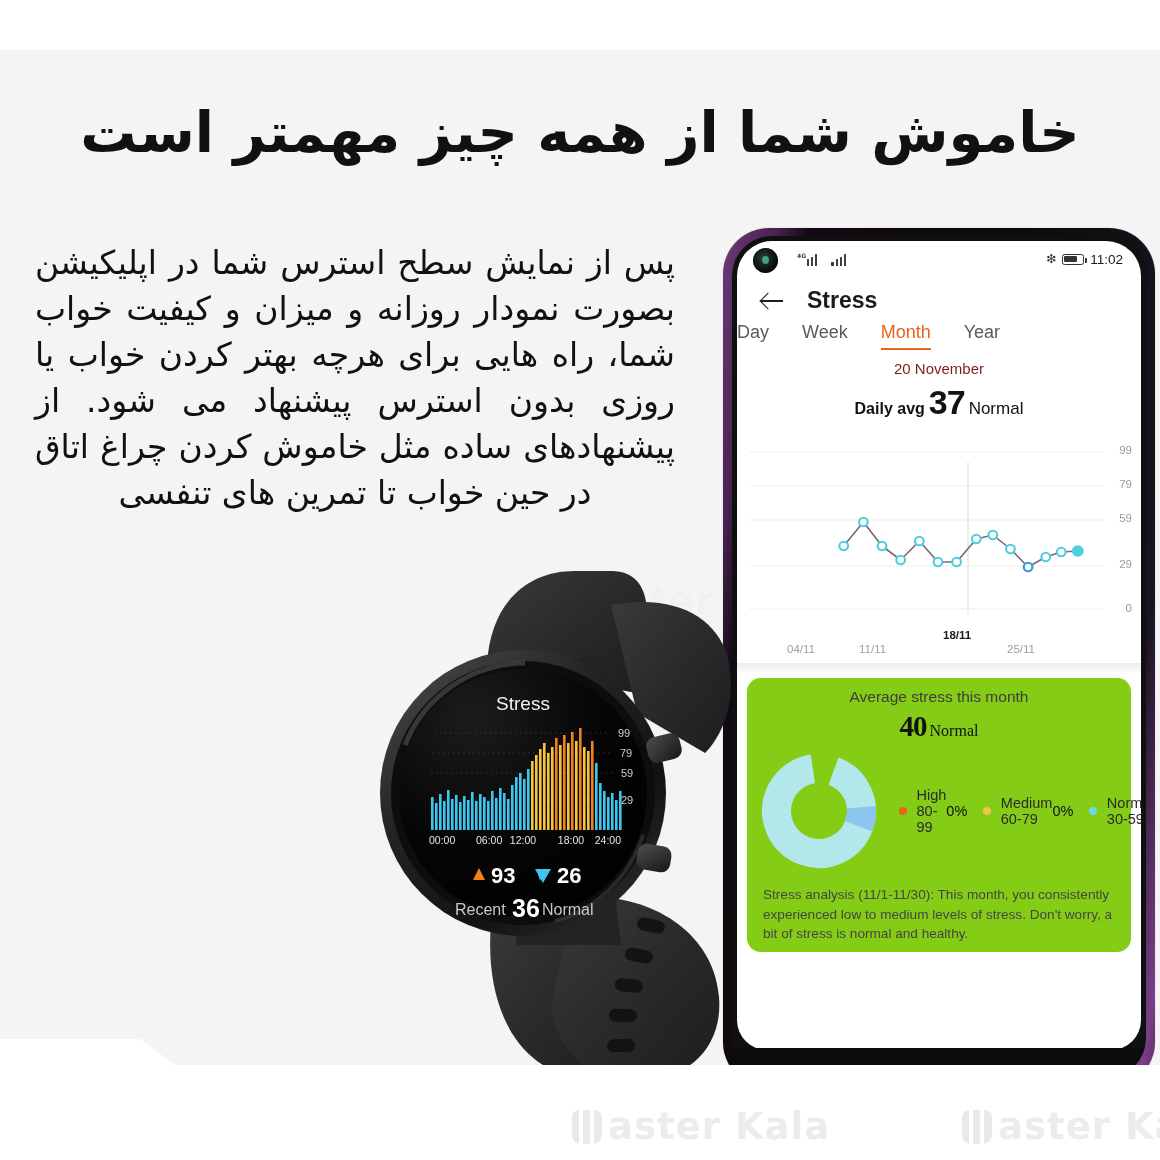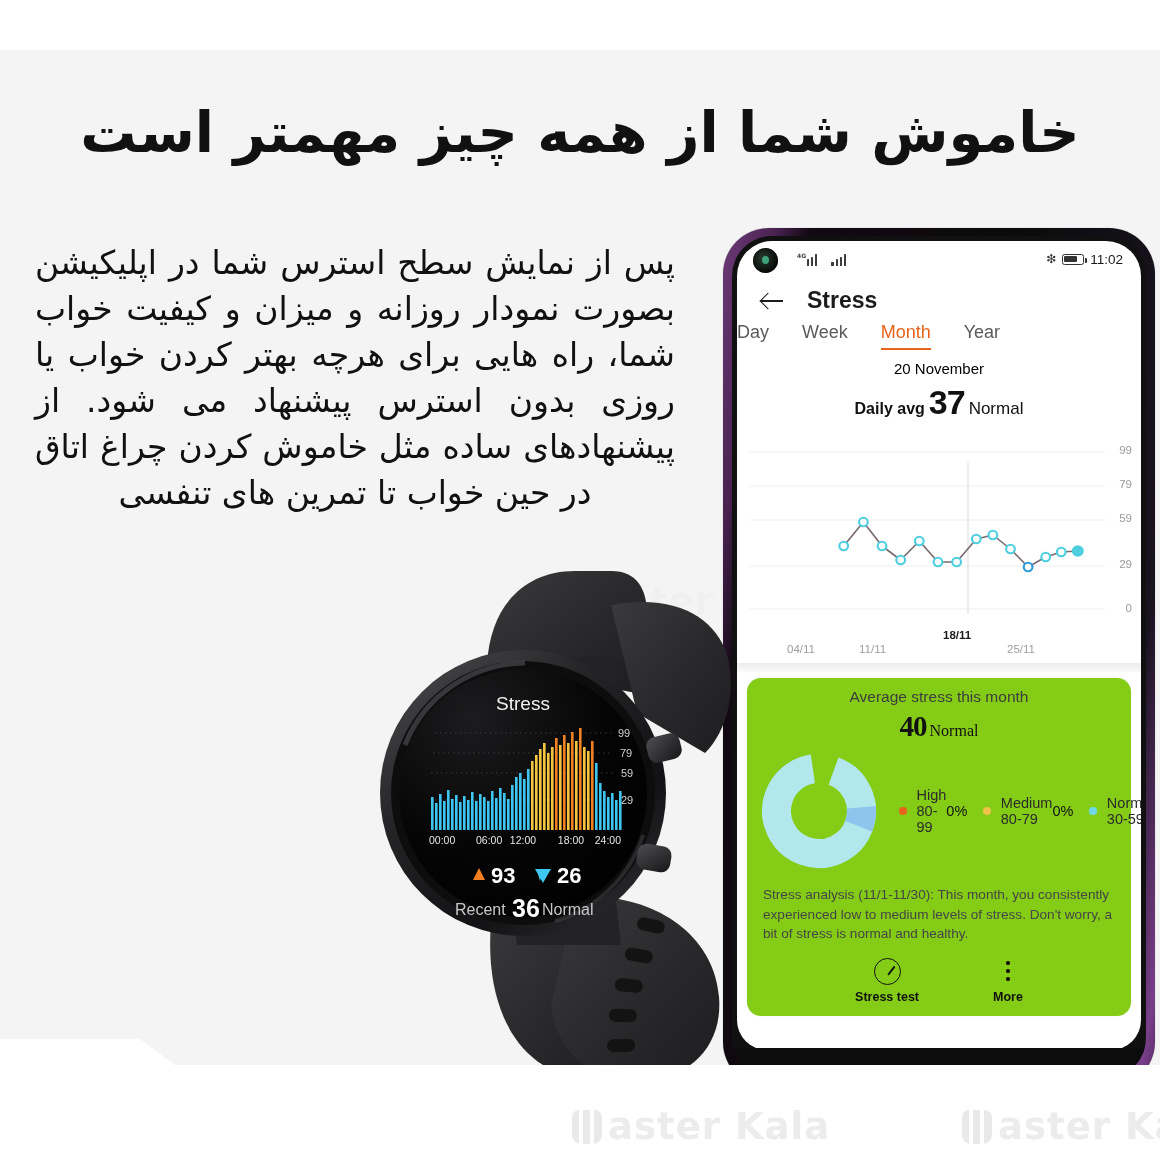--- a/index.html
+++ b/index.html
@@ -126,21 +126,21 @@
     border-left:1.9px solid #1b1b1b;border-bottom:1.9px solid #1b1b1b;
     transform:rotate(45deg);
   }
   .appbar-title{font-size:23px;font-weight:700;color:#1b1b1b;font-family:"Liberation Sans",sans-serif;}
 
   
   .tabs{display:flex;justify-content:flex-start;gap:33px;margin-top:4px;}
   .tab{font-size:18px;color:#5a5a5a;font-family:"Liberation Sans",sans-serif;padding-bottom:5px;cursor:pointer;}
   .tab.active{color:#e8631b;border-bottom:2.4px solid #e8631b;}
 
-  .date-line{text-align:center;margin-top:10px;font-size:15px;color:#000000;font-family:"Liberation Sans",sans-serif;}
+  .date-line{text-align:center;margin-top:10px;font-size:15px;color:#7f1d1d;font-family:"Liberation Sans",sans-serif;}
   .avg-line{text-align:center;margin-top:6px;color:#111;font-family:"Liberation Sans",sans-serif;}
   .avg-line .lbl{font-size:16px;font-weight:700;}
   .avg-line .num{font-size:34px;font-weight:700;margin:0 4px;letter-spacing:-1px;}
   .avg-line .st{font-size:17px;}
 
   
   .linechart{position:relative;height:195px;margin-top:12px;}
   .linechart svg{display:block;width:100%;height:100%;}
   .yticks{position:absolute;right:9px;top:0;height:100%;width:30px;}
   .yticks span{position:absolute;right:0;font-size:11.5px;color:#9a9a9a;font-family:"Liberation Sans",sans-serif;}
@@ -329,52 +329,38 @@
               <circle cx="60" cy="60" r="44" fill="none" stroke="#ffffff" stroke-width="1.6" stroke-dasharray="0.1 276.3" transform="rotate(-7 60 60)"></circle>
             </svg>
             <div class="legend">
               <div class="leg">
                 <span class="dot" style="background:#e8631b"></span>
                 <span>High 80-99</span>
                 <span class="pct">0%</span>
               </div>
               <div class="leg">
                 <span class="dot" style="background:#f0c14b"></span>
-                <span>Medium 80-79</span>
+                <span>Medium 60-79</span>
                 <span class="pct">0%</span>
               </div>
               <div class="leg">
                 <span class="dot" style="background:#6fd8e4"></span>
                 <span>Normal 30-59</span>
                 <span class="pct">92%</span>
               </div>
               <div class="leg">
                 <span class="dot" style="background:#2f9bdb"></span>
                 <span>Relaxed 1-52</span>
                 <span class="pct">8%</span>
               </div>
             </div>
           </div>
 
           <div class="analysis">Stress analysis (11/1-11/30): This month, you consistently experienced low to medium levels of stress. Don't worry, a bit of stress is normal and healthy.</div>
 
-          <div class="bottombar">
-            <div class="bb-item">
-              <span class="gauge"></span>
-              <span class="bb-label">Stress test</span>
-            </div>
-            <div class="bb-item">
-              <span class="dots3">
-                  <i></i>
-                  <i></i>
-                  <i></i>
-                </span>
-              <span class="bb-label">More</span>
-            </div>
-          </div>
         </div>
 
       </div>
       <div class="phone-chin"></div>
     </div>
   </div>
 
   <div class="watch">
     <svg width="370" height="540" viewBox="0 0 370 540">
       <defs>

